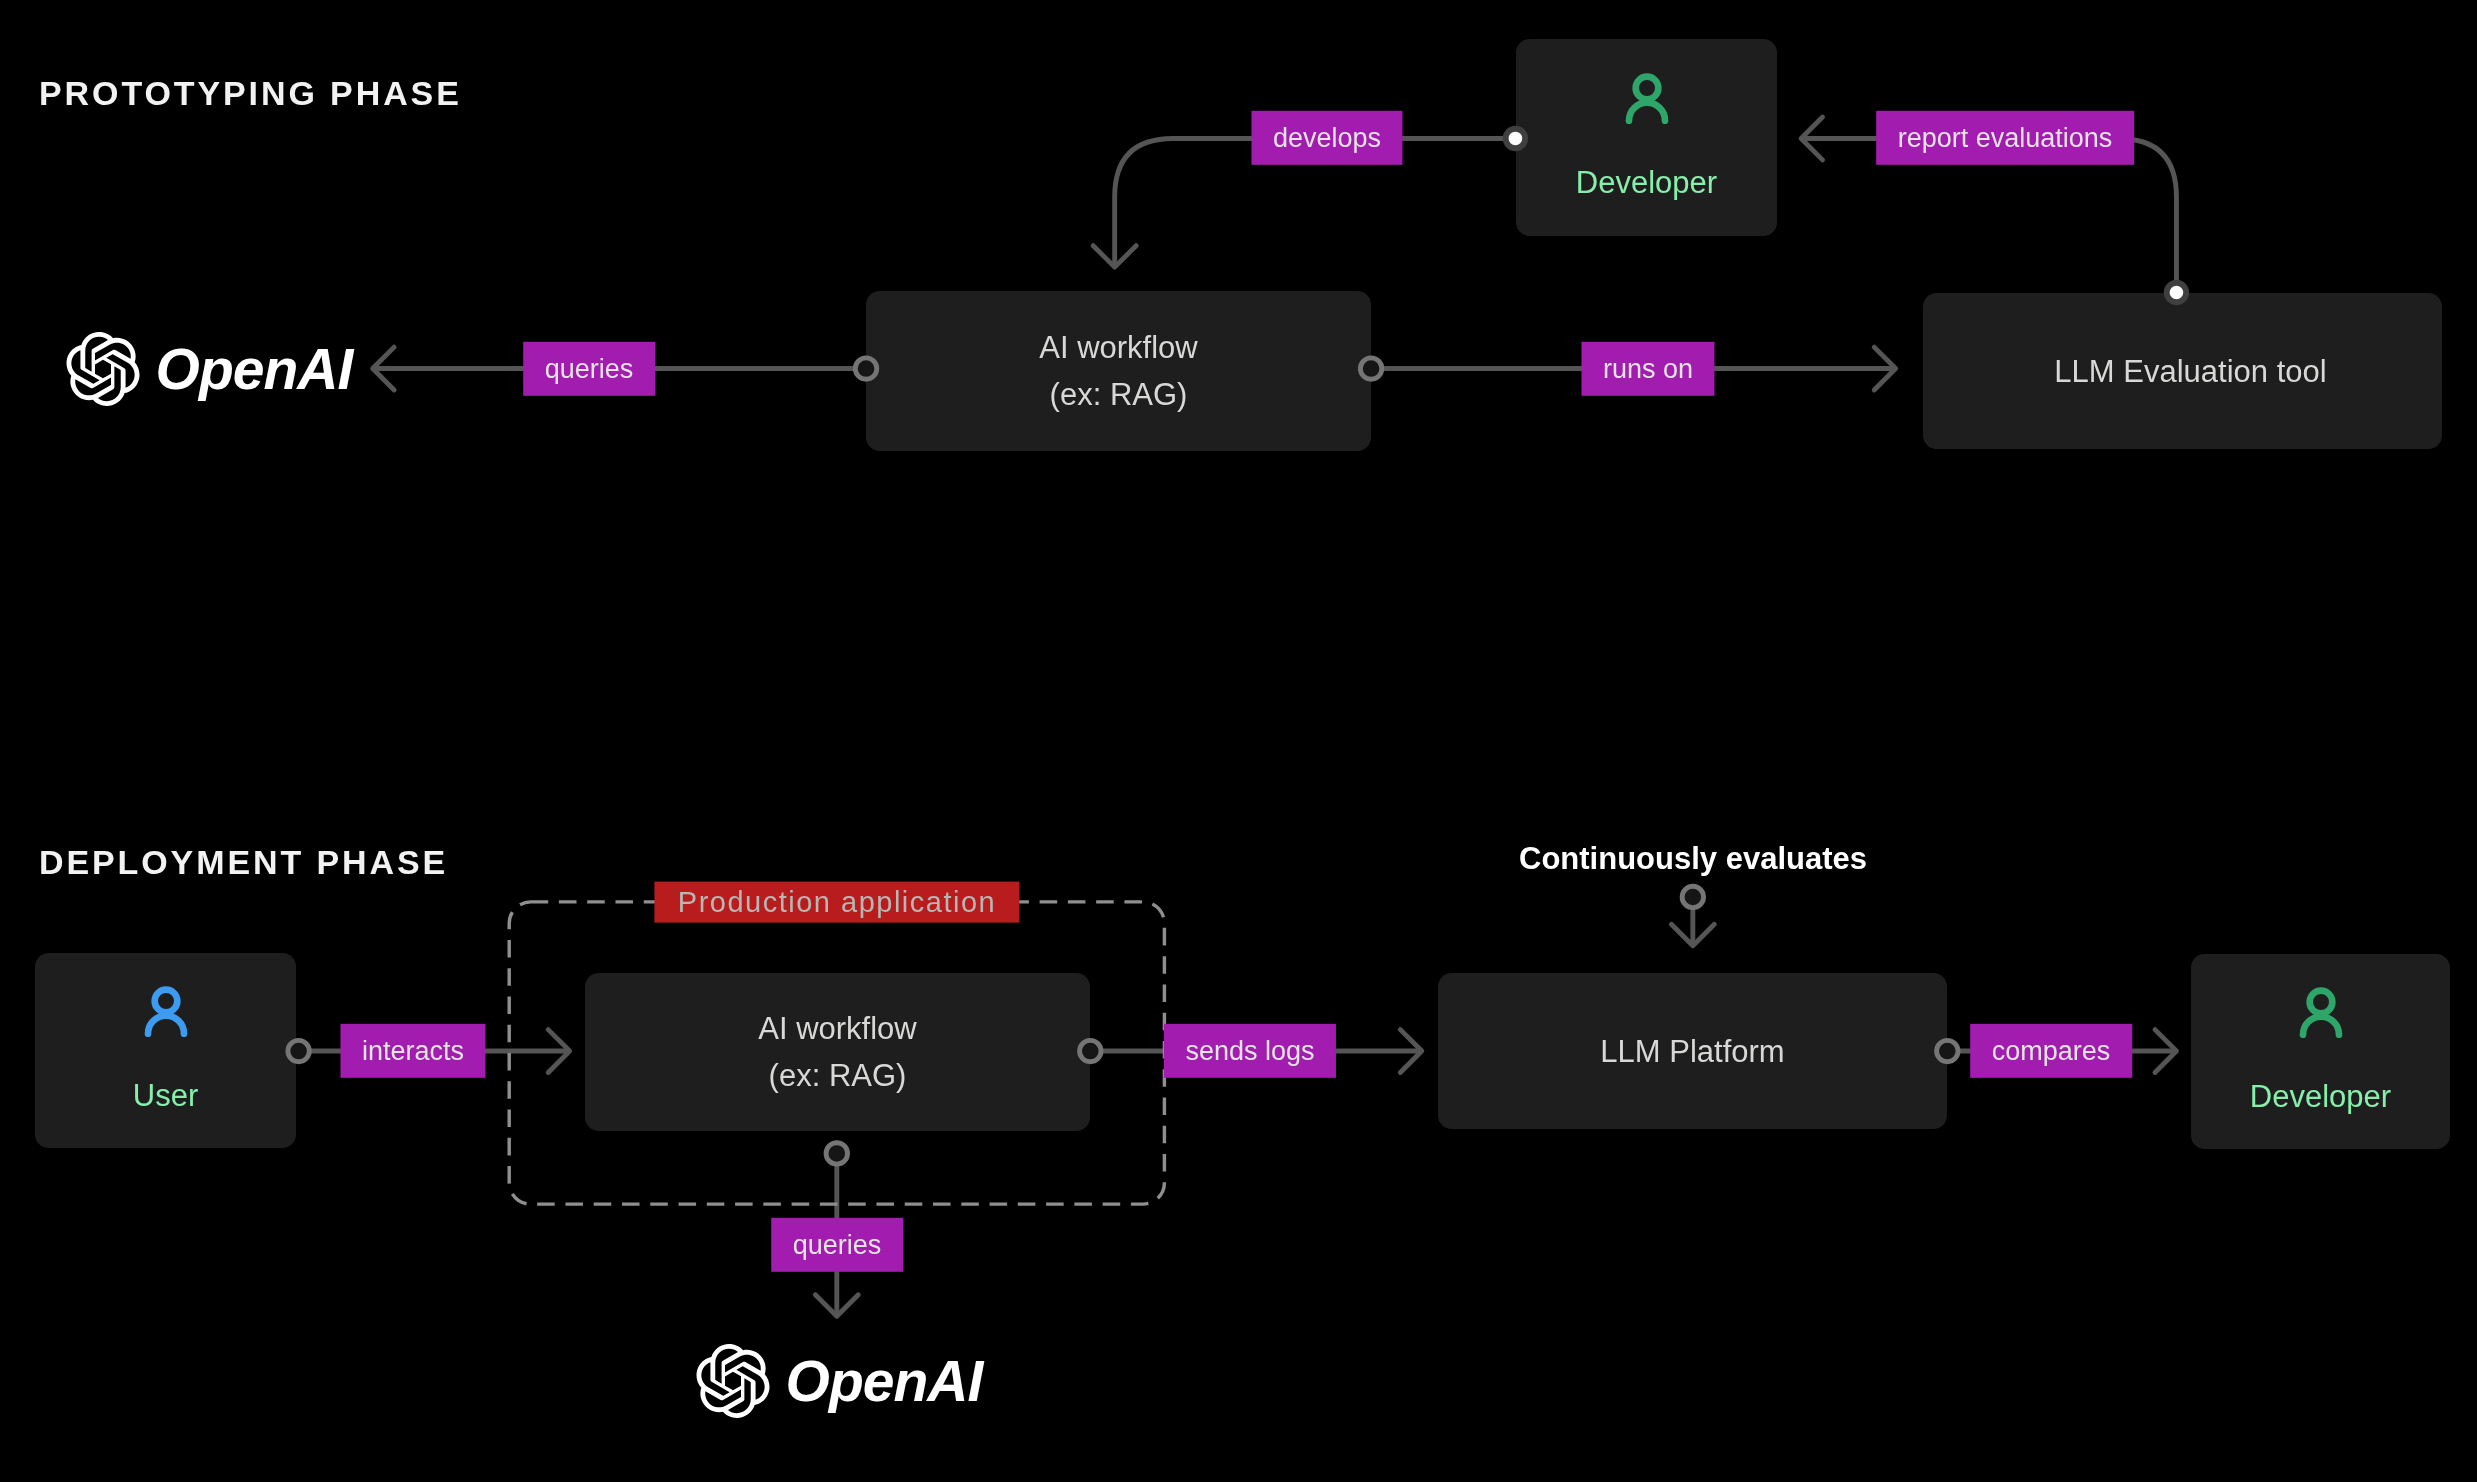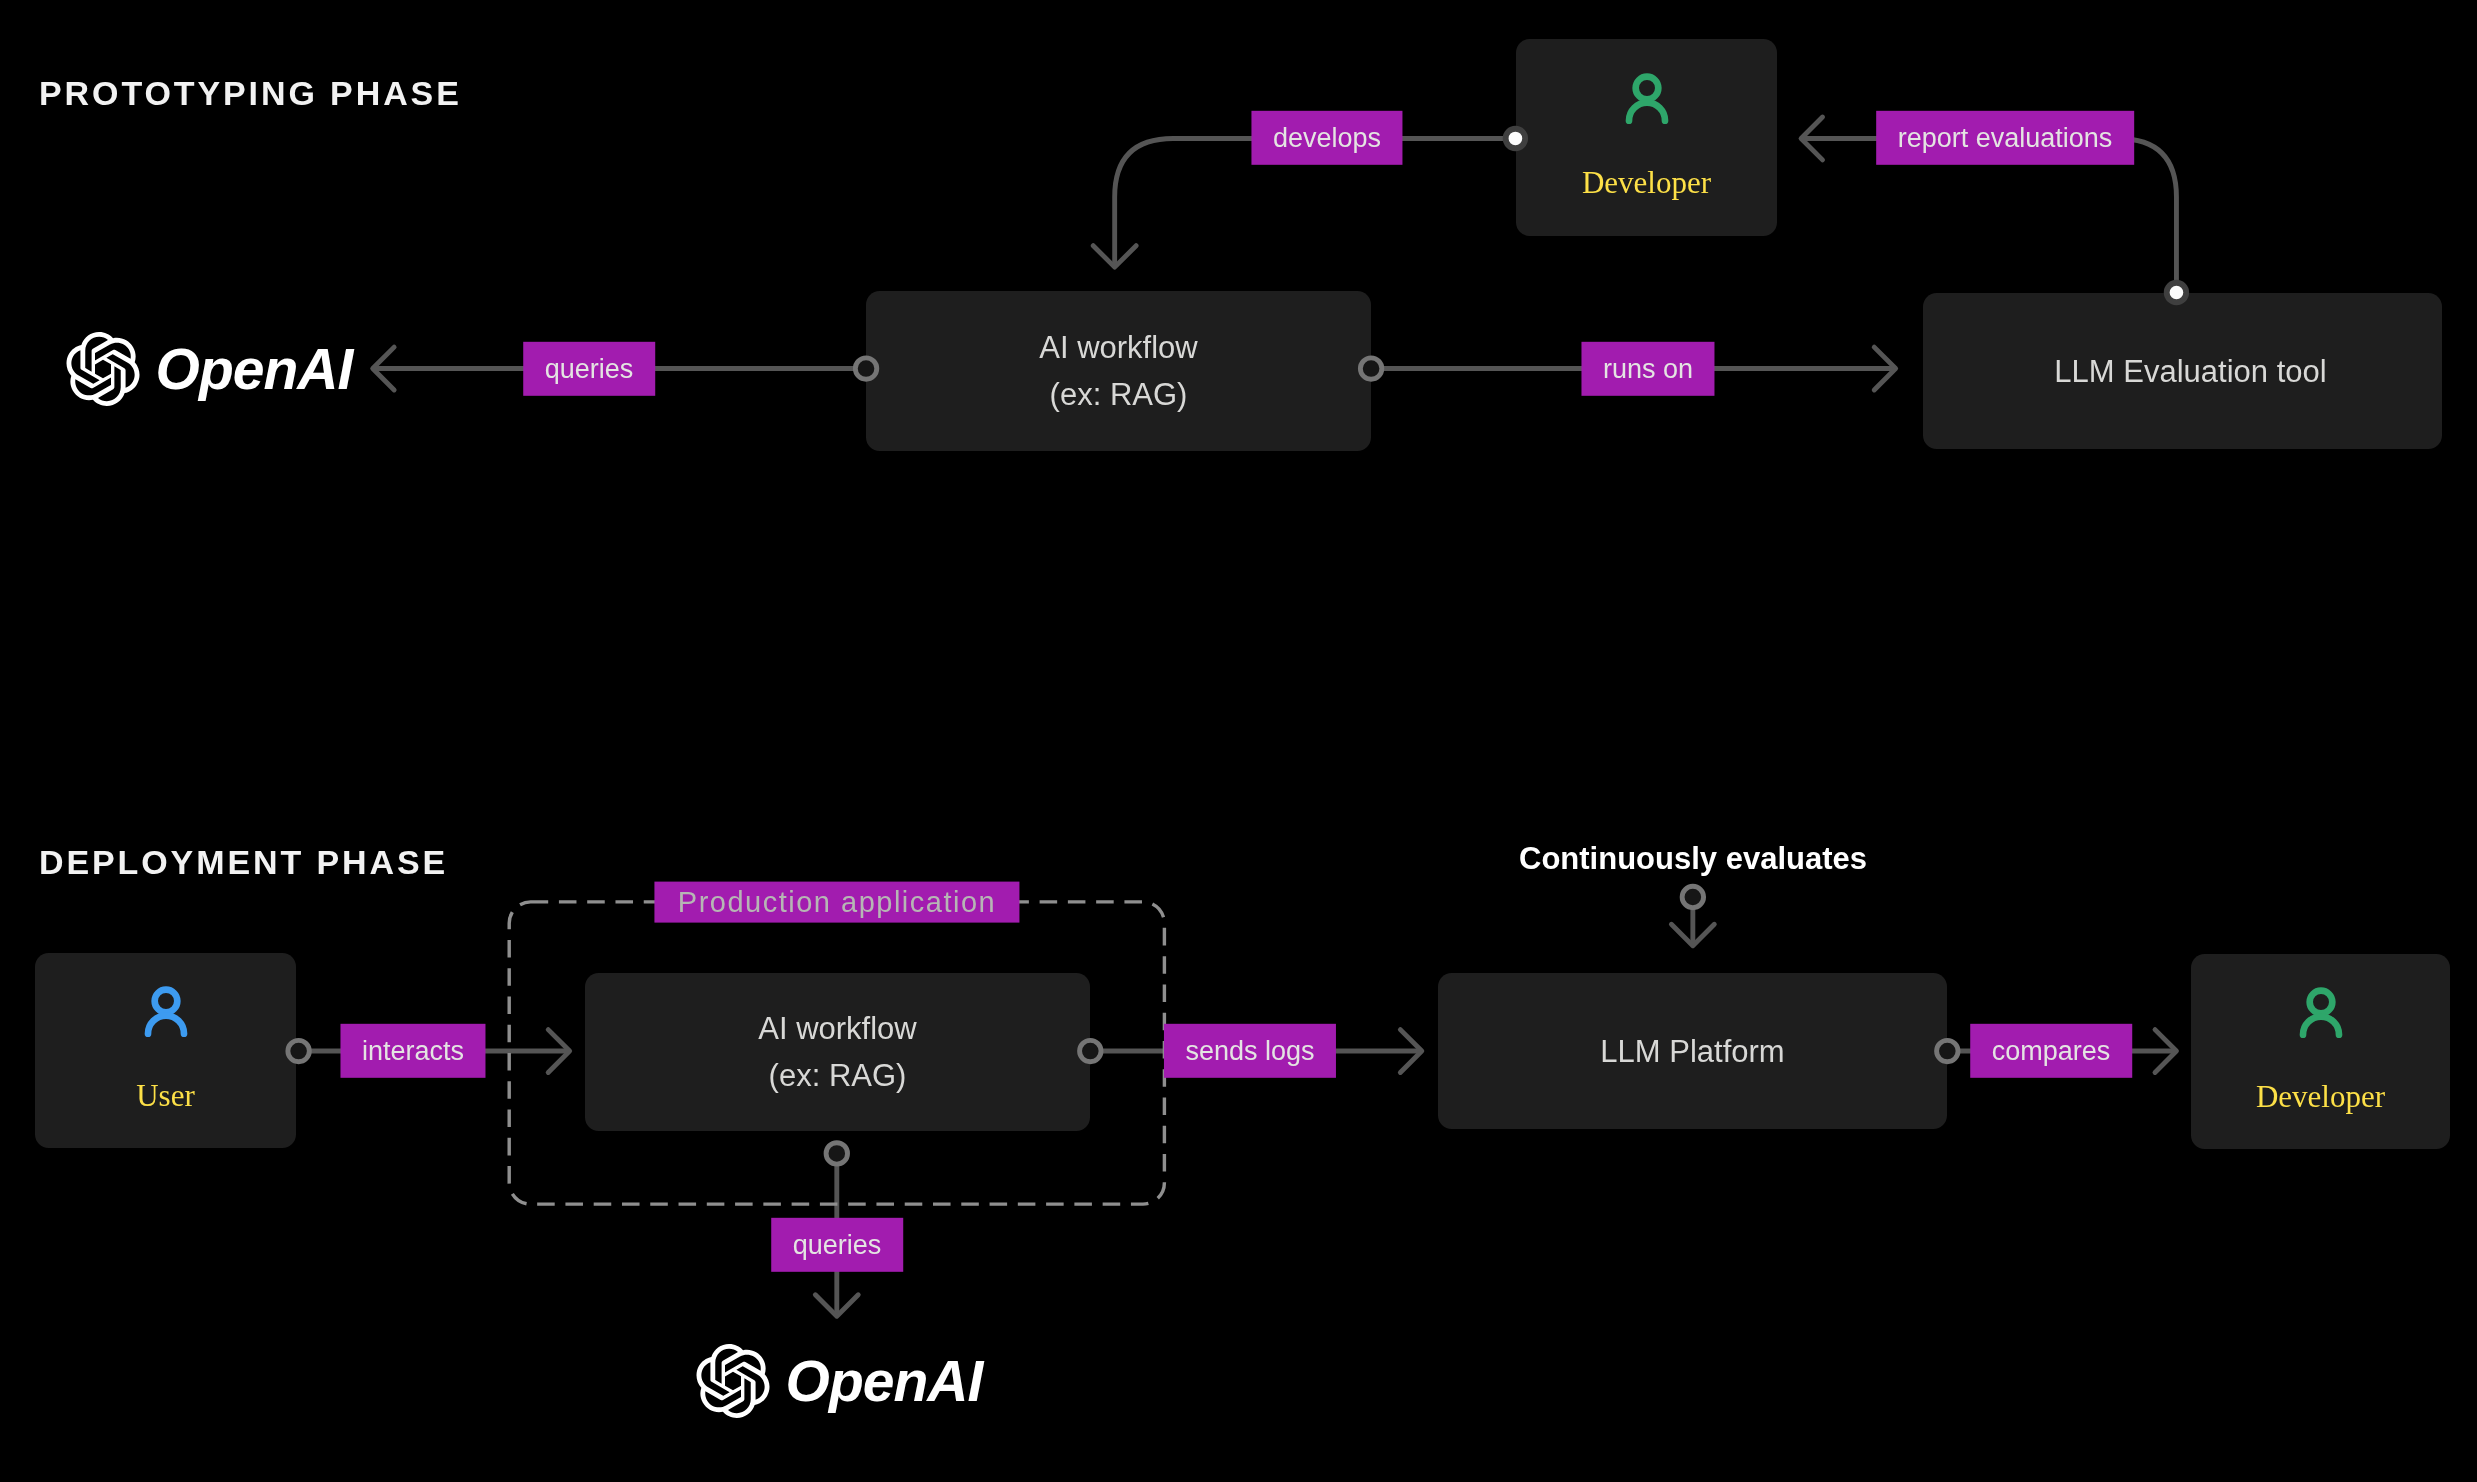--- a/index.html
+++ b/index.html
@@ -6,26 +6,26 @@
   body{width:2477px;height:1482px;overflow:hidden;font-family:"Liberation Sans", sans-serif;}
   .stage{position:relative;width:2071px;height:1482px;background:#000;}
 
   .phase-title{position:absolute;color:#f2f2f2;font-size:34px;font-weight:600;letter-spacing:2.9px;white-space:nowrap;z-index:3;}
 
   .connector-layer{position:absolute;left:0;top:0;width:2477px;height:1482px;z-index:2;pointer-events:none;}
 
   .box{position:absolute;background:#1e1e1e;border-radius:13.7px;display:flex;flex-direction:column;align-items:center;justify-content:center;z-index:1;}
   .box-label{font-size:31px;color:#d8d8d6;text-align:center;line-height:47px;white-space:nowrap;}
   .box-sublabel{font-size:31px;color:#d8d8d6;text-align:center;line-height:47px;white-space:nowrap;}
-  .person-box .box-label{color:#fde047;margin-top:25px;font-family:Liberation Serif, serif;}
+  .person-box .box-label{color:#86efac;margin-top:25px;}
   .person-icon{width:64px;height:64px;display:block;}
 
   .edge-label{position:absolute;transform:translate(-50%,-50%);background:#a21caf;color:#e4e4e2;font-size:27px;padding:11.7px 21.5px;white-space:nowrap;z-index:3;}
   .free-label{position:absolute;transform:translate(-50%,-50%);color:#ffffff;font-size:31px;font-weight:700;white-space:nowrap;z-index:3;}
-  .prod-label{position:absolute;transform:translate(-50%,-50%);background:#a21caf;color:#b6b6b4;font-size:29px;letter-spacing:1.5px;padding:3.9px 23.4px;white-space:nowrap;z-index:3;}
+  .prod-label{position:absolute;transform:translate(-50%,-50%);background:#b91c1c;color:#b6b6b4;font-size:29px;letter-spacing:1.5px;padding:3.9px 23.4px;white-space:nowrap;z-index:3;}
 
   .openai-logo{position:absolute;display:flex;align-items:center;gap:15.6px;z-index:3;}
   .openai-word{color:#fff;font-size:57px;font-weight:700;letter-spacing:-1px;line-height:72px;font-style:italic;}
 </style>
 </head>
 <body>
 
 <div class="stage">
 
   <svg class="connector-layer" viewBox="0 0 2540 1520" xmlns="http://www.w3.org/2000/svg">

